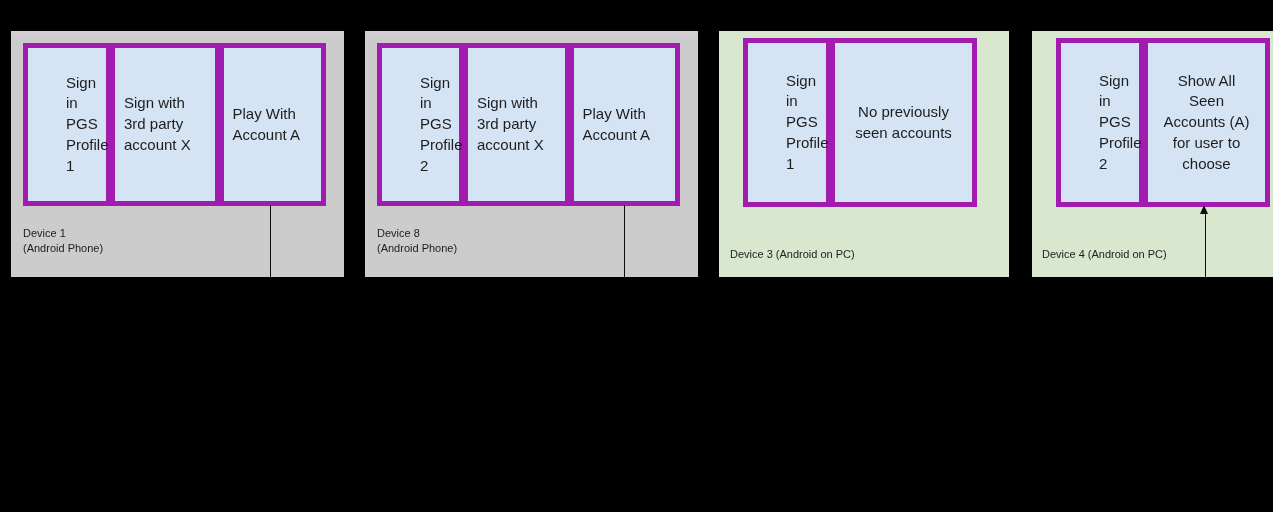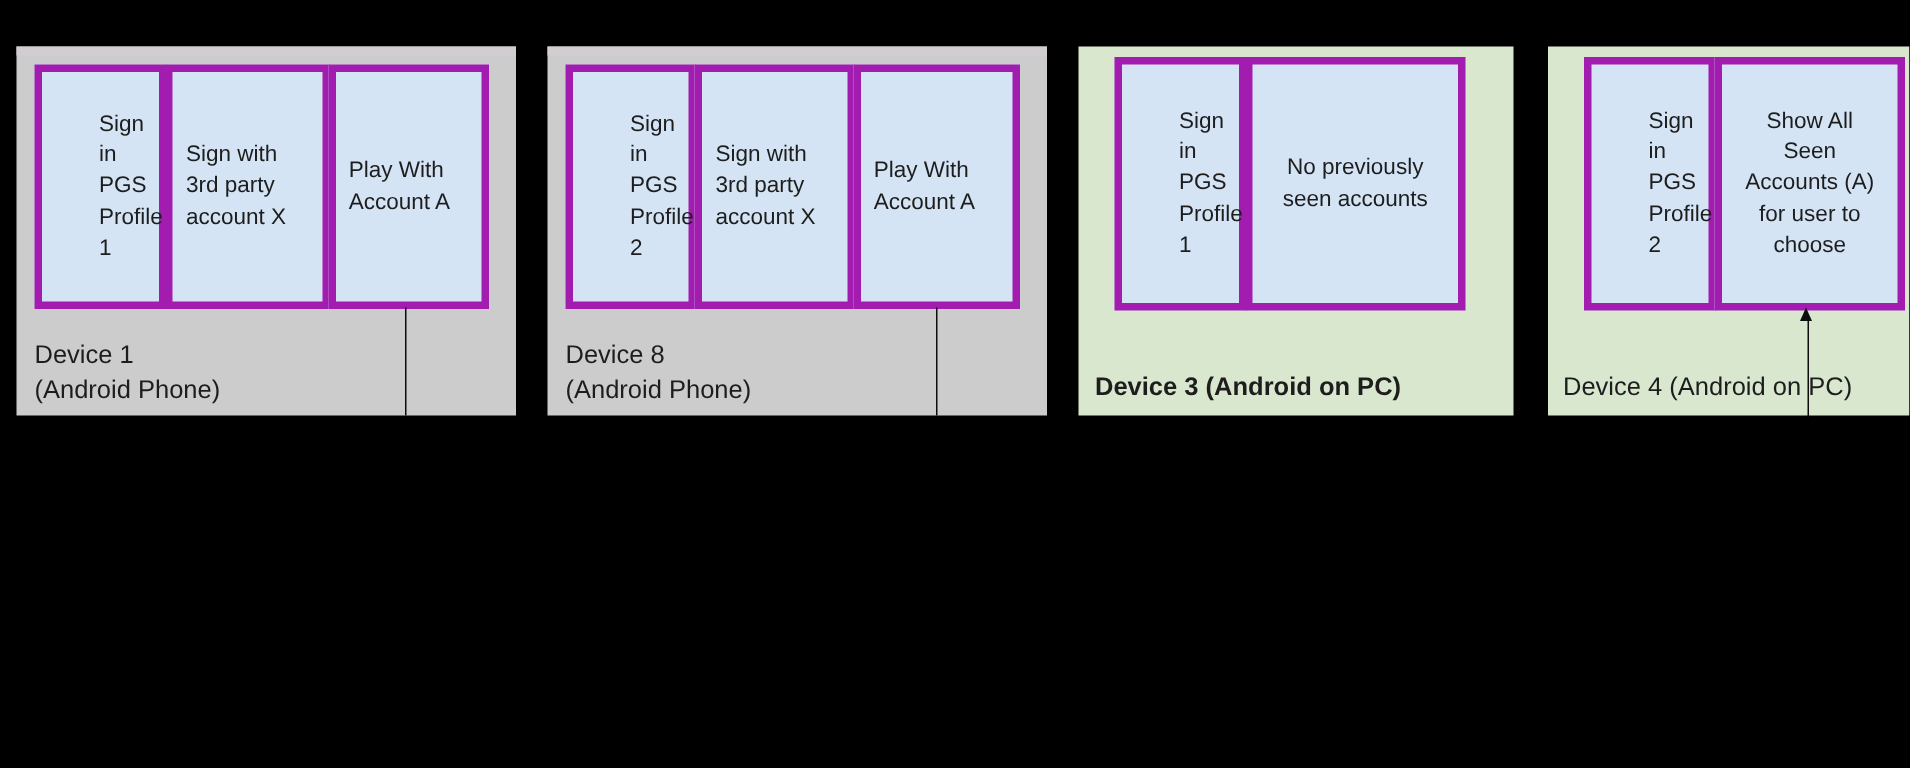--- a/index.html
+++ b/index.html
@@ -61,21 +61,21 @@
     white-space: pre-line;
     margin-left: -1px;
   }
   .box:first-child { margin-left: 0; padding-left: 38px; }
   .box.align-left   { justify-content: flex-start; text-align: left; }
   .box.align-center { justify-content: center; text-align: center; }
 
   
   .panel-label {
     position: absolute;
-    font-size: 17px;
+    font-size: 11px;
     line-height: 1.35;
     color: #1d1d1d;
     white-space: pre-line;
   }
 
   
   .vline {
     position: absolute;
     width: 0;
     border-left: 1.6px solid #0d0d0d;
@@ -144,21 +144,21 @@
   <div class="panel panel-green" style="left:719px; top:31px; width:290px; height:246px;"></div>
 
   <div class="boxrow" style="left:743px; top:38px; width:246px; height:169px;">
     <div class="box align-left" style="width:88px;">Sign in
 PGS
 Profile 1</div>
     <div class="box align-center" style="width:147px;">No previously
 seen accounts</div>
   </div>
 
-  <div class="panel-label" style="left:730px; top:247px; width:270px;font-weight:bold;">Device 3 (Android on PC)</div>
+  <div class="panel-label" style="left:730px; top:247px; width:270px;">Device 3 (Android on PC)</div>
 
   <div class="panel panel-green" style="left:1032px; top:31px; width:241px; height:246px;"></div>
 
   <div class="boxrow" style="left:1056px; top:38px; width:214px; height:169px;">
     <div class="box align-left" style="width:88px;">Sign in
 PGS
 Profile 2</div>
     <div class="box align-center" style="width:127px;">Show All
 Seen
 Accounts (A)

